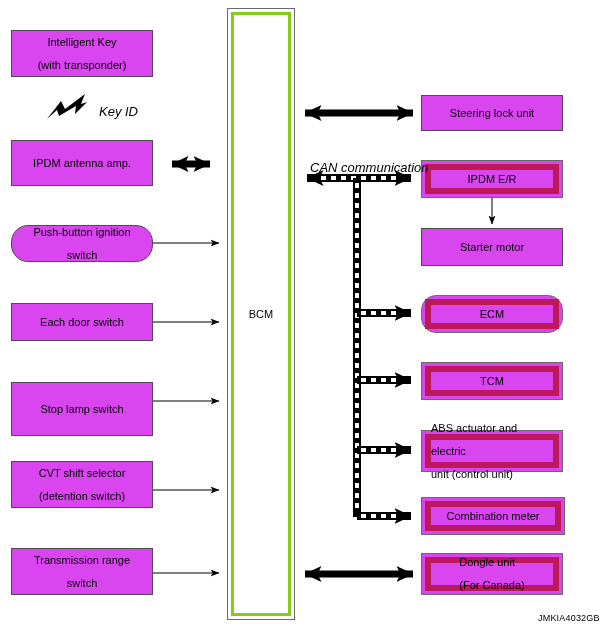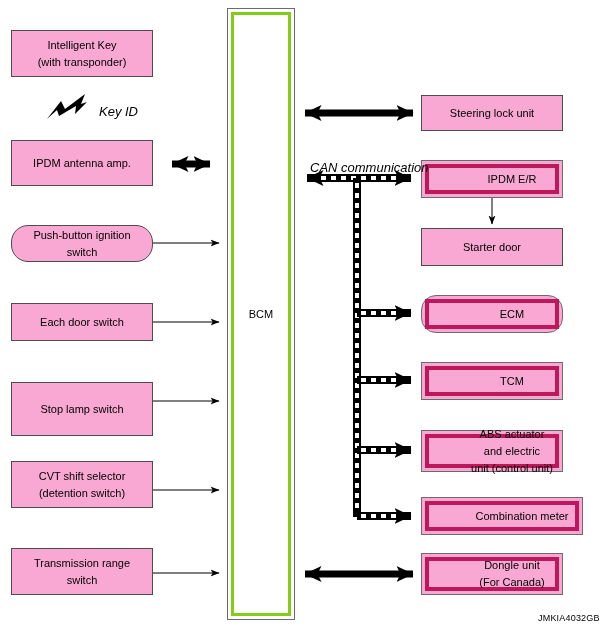--- a/index.html
+++ b/index.html
@@ -11,47 +11,46 @@
     position: relative;
     width: 616px;
     height: 635px;
     background: #ffffff;
     font-family: "Liberation Sans", sans-serif;
     overflow: hidden;
   }
   .box {
     position: absolute;
     box-sizing: border-box;
-    background: #f9a8d4;
+    background: #d946ef;
     border: 1px solid #4d4d4d;
     display: flex;
     align-items: center;
     justify-content: center;
     text-align: center;
     font-size: 11px;
-    line-height: 17px;
+    line-height: 23px;
     color: #000000;
     white-space: pre-line;
     padding: 0 4px;
   }
   .box.double {
     border: 1px solid #6b6b6b;
     padding: 3px;
   }
   .box.double > .inner {
     box-sizing: border-box;
     width: 100%;
     height: 100%;
-    border: 4px solid #be185d;
+    border: 6px solid #be185d;
     display: flex;
     align-items: center;
     justify-content: center;
-    text-align: center;
+    text-align: left;
     white-space: pre-line;
-    padding-left: 40px;
   }
   .bcm {
     position: absolute;
     box-sizing: border-box;
     background: #ffffff;
     border: 1px solid #6b6b6b;
     padding: 3px;
   }
   .bcm > .inner {
     box-sizing: border-box;
@@ -127,36 +126,36 @@
       <div class="bcm-label">BCM</div>
     </div>
   </div>
 
   <div class="box" style="left:421px; top:95px; width:142px; height:36px;">Steering lock unit</div>
 
   <div class="box double" style="left:421px; top:160px; width:142px; height:38px;">
     <div class="inner">IPDM E/R</div>
   </div>
 
-  <div class="box" style="left:421px; top:228px; width:142px; height:38px;">Starter door</div>
+  <div class="box" style="left:421px; top:228px; width:142px; height:38px;">Starter motor</div>
 
   <div class="box double" style="left:421px; top:295px; width:142px; height:38px;border-radius:15px;">
     <div class="inner">ECM</div>
   </div>
 
   <div class="box double" style="left:421px; top:362px; width:142px; height:38px;">
     <div class="inner">TCM</div>
   </div>
 
   <div class="box double" style="left:421px; top:430px; width:142px; height:42px;">
     <div class="inner">ABS actuator and electric
 unit (control unit)</div>
   </div>
 
-  <div class="box double" style="left:421px; top:497px; width:162px; height:38px;">
+  <div class="box double" style="left:421px; top:497px; width:144px; height:38px;">
     <div class="inner">Combination meter</div>
   </div>
 
   <div class="box double" style="left:421px; top:553px; width:142px; height:42px;">
     <div class="inner">Dongle unit
 (For Canada)</div>
   </div>
 
   <div class="label-text" style="left:310px; top:160px;">CAN communication</div>
 

